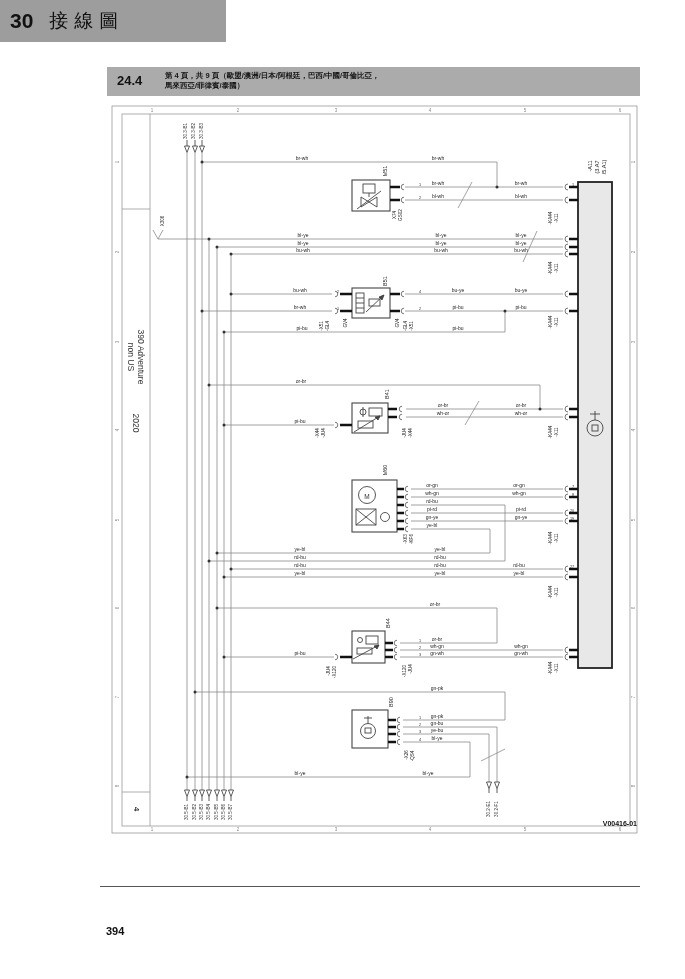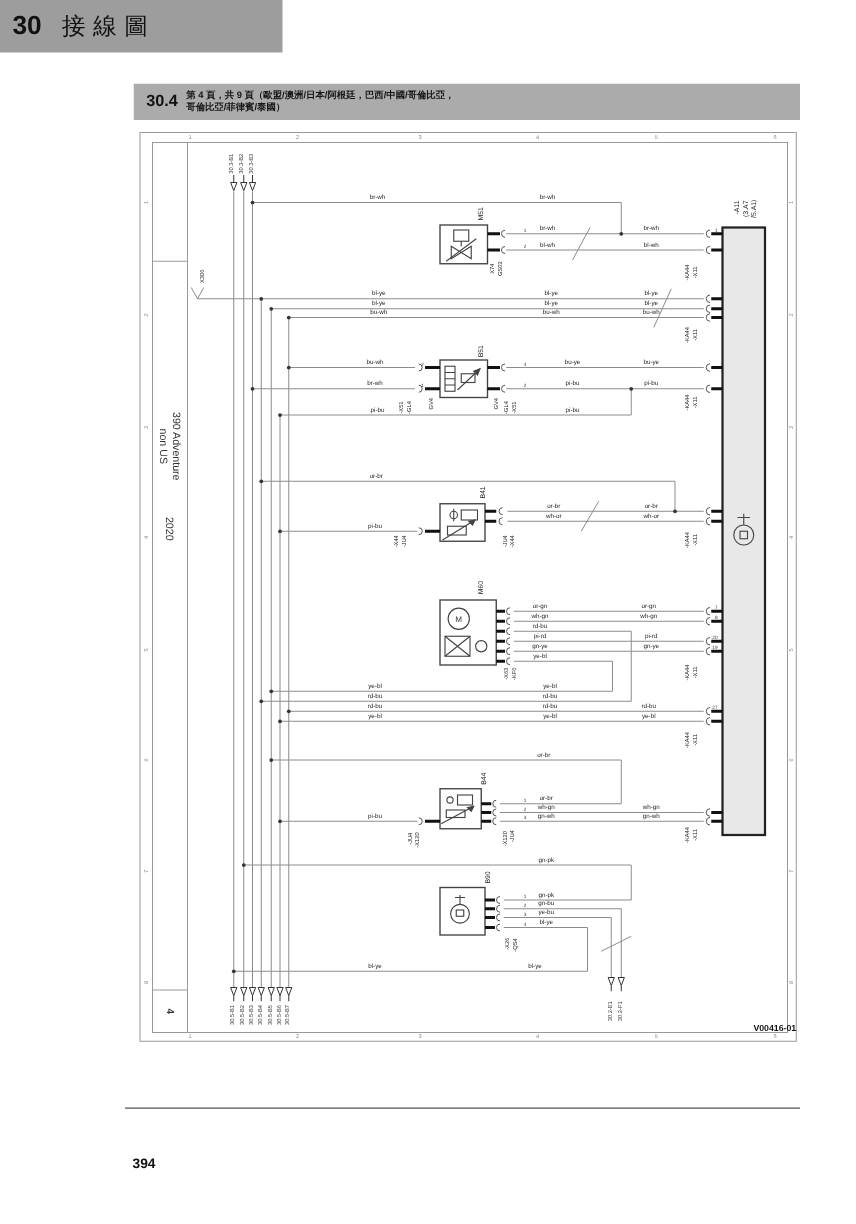--- a/index.html
+++ b/index.html
@@ -5,21 +5,21 @@
   html,body{margin:0;padding:0;background:#fff}
   body{width:685px;height:979px;font-family:"Liberation Sans",sans-serif;color:#111}
   #stage{position:relative;width:679px;height:979px;overflow:hidden;background:#fff}
 
   .chapbar{position:absolute;left:0;top:0;width:226px;height:42px;background:#9d9d9d;display:flex;align-items:center}
   .chapnum{font-size:21px;font-weight:bold;margin-left:10px}
   .chaptitle{font-size:19px;margin-left:16px;letter-spacing:6px;font-family:"Liberation Serif",serif}
 
   .secbar{position:absolute;left:107px;top:67px;width:533px;height:29px;background:#ababab}
   .secnum{position:absolute;left:10px;top:6px;font-size:13px;font-weight:bold}
-  .sectitle{position:absolute;left:42px;top:4px;font-size:7.5px;line-height:9.5px;font-weight:bold;color:#151515}
+  .sectitle{position:absolute;left:58px;top:4px;font-size:7.5px;line-height:9.5px;font-weight:bold;color:#151515}
 
   .vrot{position:absolute;transform:translate(-50%,-50%) rotate(90deg);text-align:center;white-space:nowrap;color:#333}
   .model{font-size:8.5px;line-height:10px}
   .year{font-size:8.5px}
   .sheet{font-size:8px;font-weight:bold}
 
   .figid{position:absolute;left:540px;top:820px;width:97px;text-align:right;font-size:7px;font-weight:bold;color:#111}
   .rule{position:absolute;left:100px;top:886px;width:540px;height:1px;background:#555}
   .pageno{position:absolute;left:106px;top:925px;font-size:11px;font-weight:bold}
 
@@ -39,24 +39,24 @@
 <body>
 
 <div id="stage">
 
   <div class="chapbar">
     <span class="chapnum">30</span>
     <span class="chaptitle">接線圖</span>
   </div>
 
   <div class="secbar">
-    <span class="secnum">30.4</span>
+    <span class="secnum">24.4</span>
     <span class="sectitle">
       <span>第 4 頁，共 9 頁（歐盟/澳洲/日本/阿根廷，巴西/中國/哥倫比亞，</span><br>
-      <span>哥倫比亞/菲律賓/泰國）</span>
+      <span>馬來西亞/菲律賓/泰國）</span>
     </span>
   </div>
 
   <svg width="685" height="979" viewBox="0 0 685 979">
 
     <g stroke="#999" fill="none" stroke-width="0.8">
       <rect x="112" y="106" width="525" height="727"></rect>
       <rect x="122" y="114" width="508" height="712"></rect>
       <line x1="150" y1="114" x2="150" y2="826"></line>
       <line x1="122" y1="209" x2="150" y2="209"></line>

